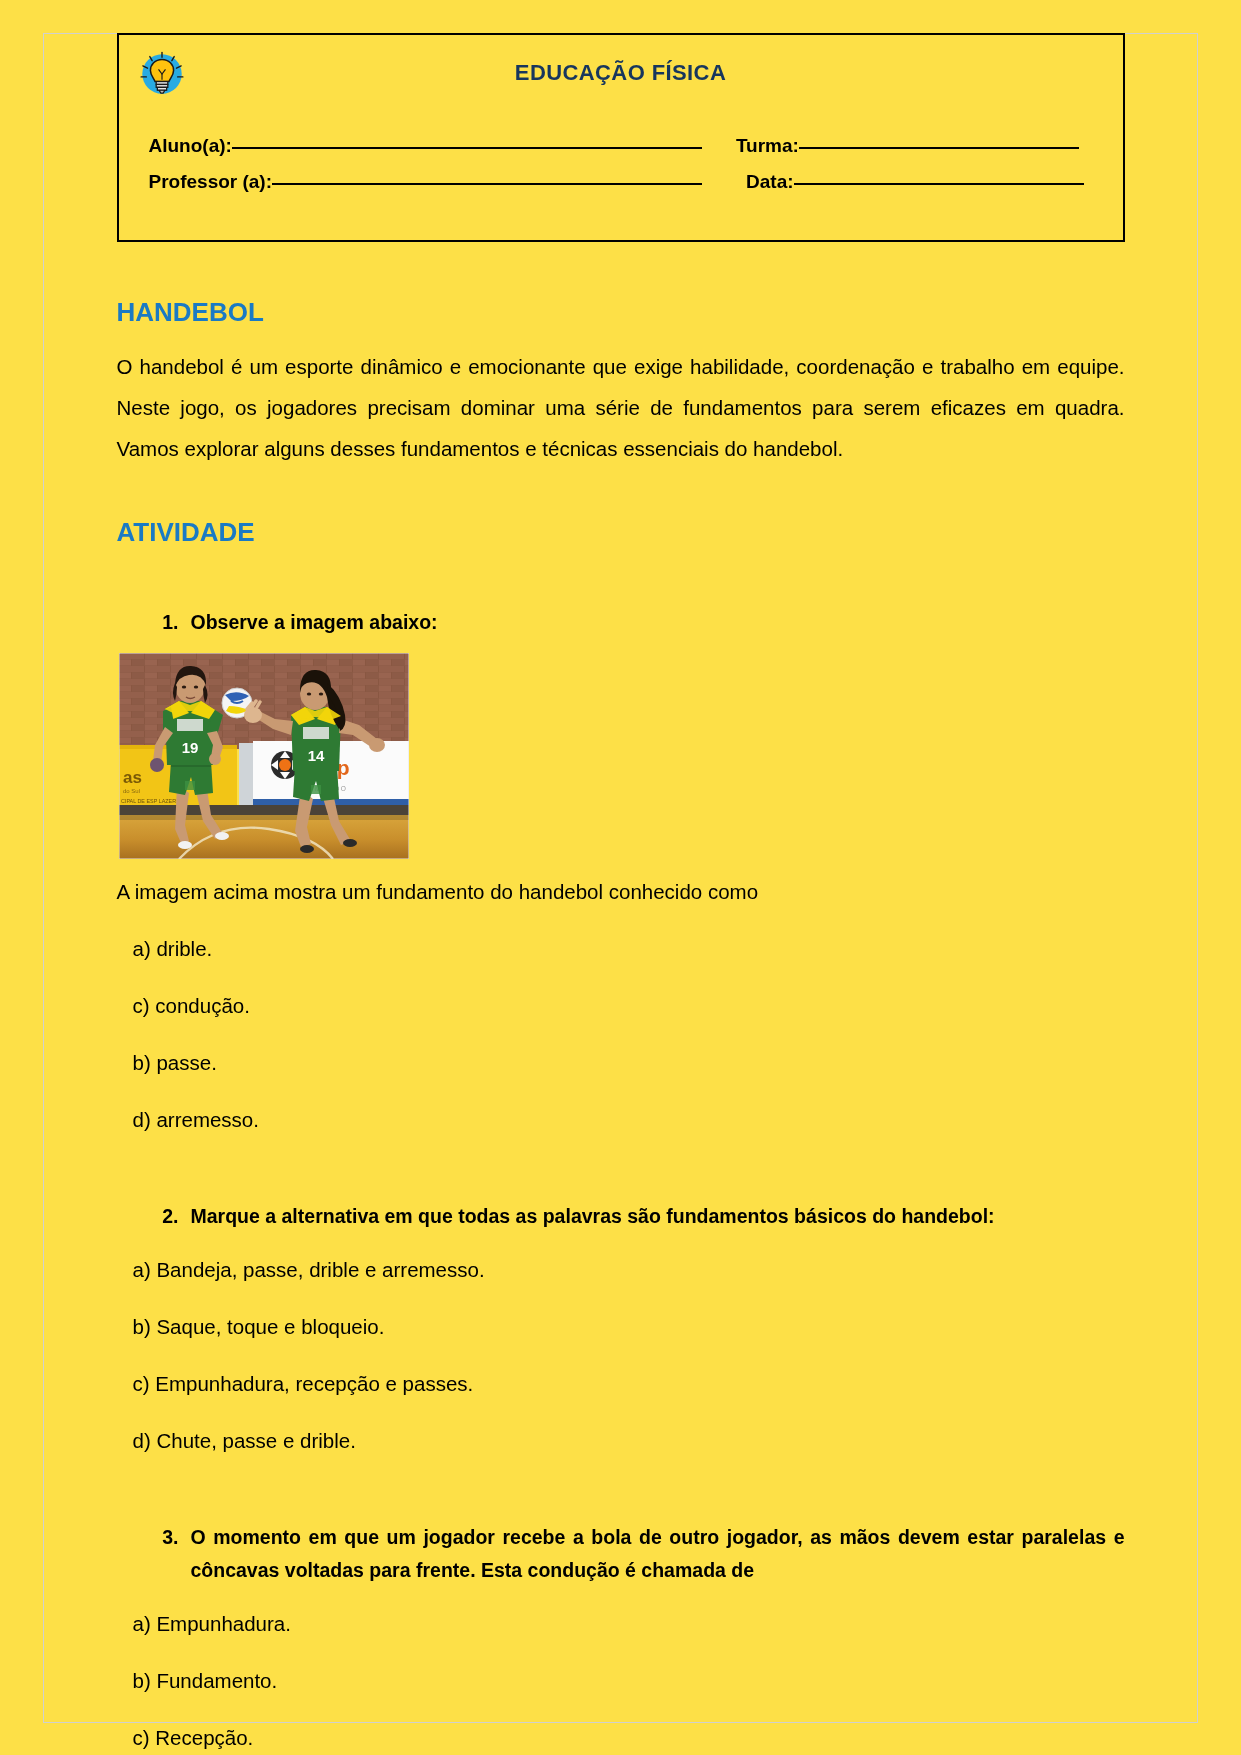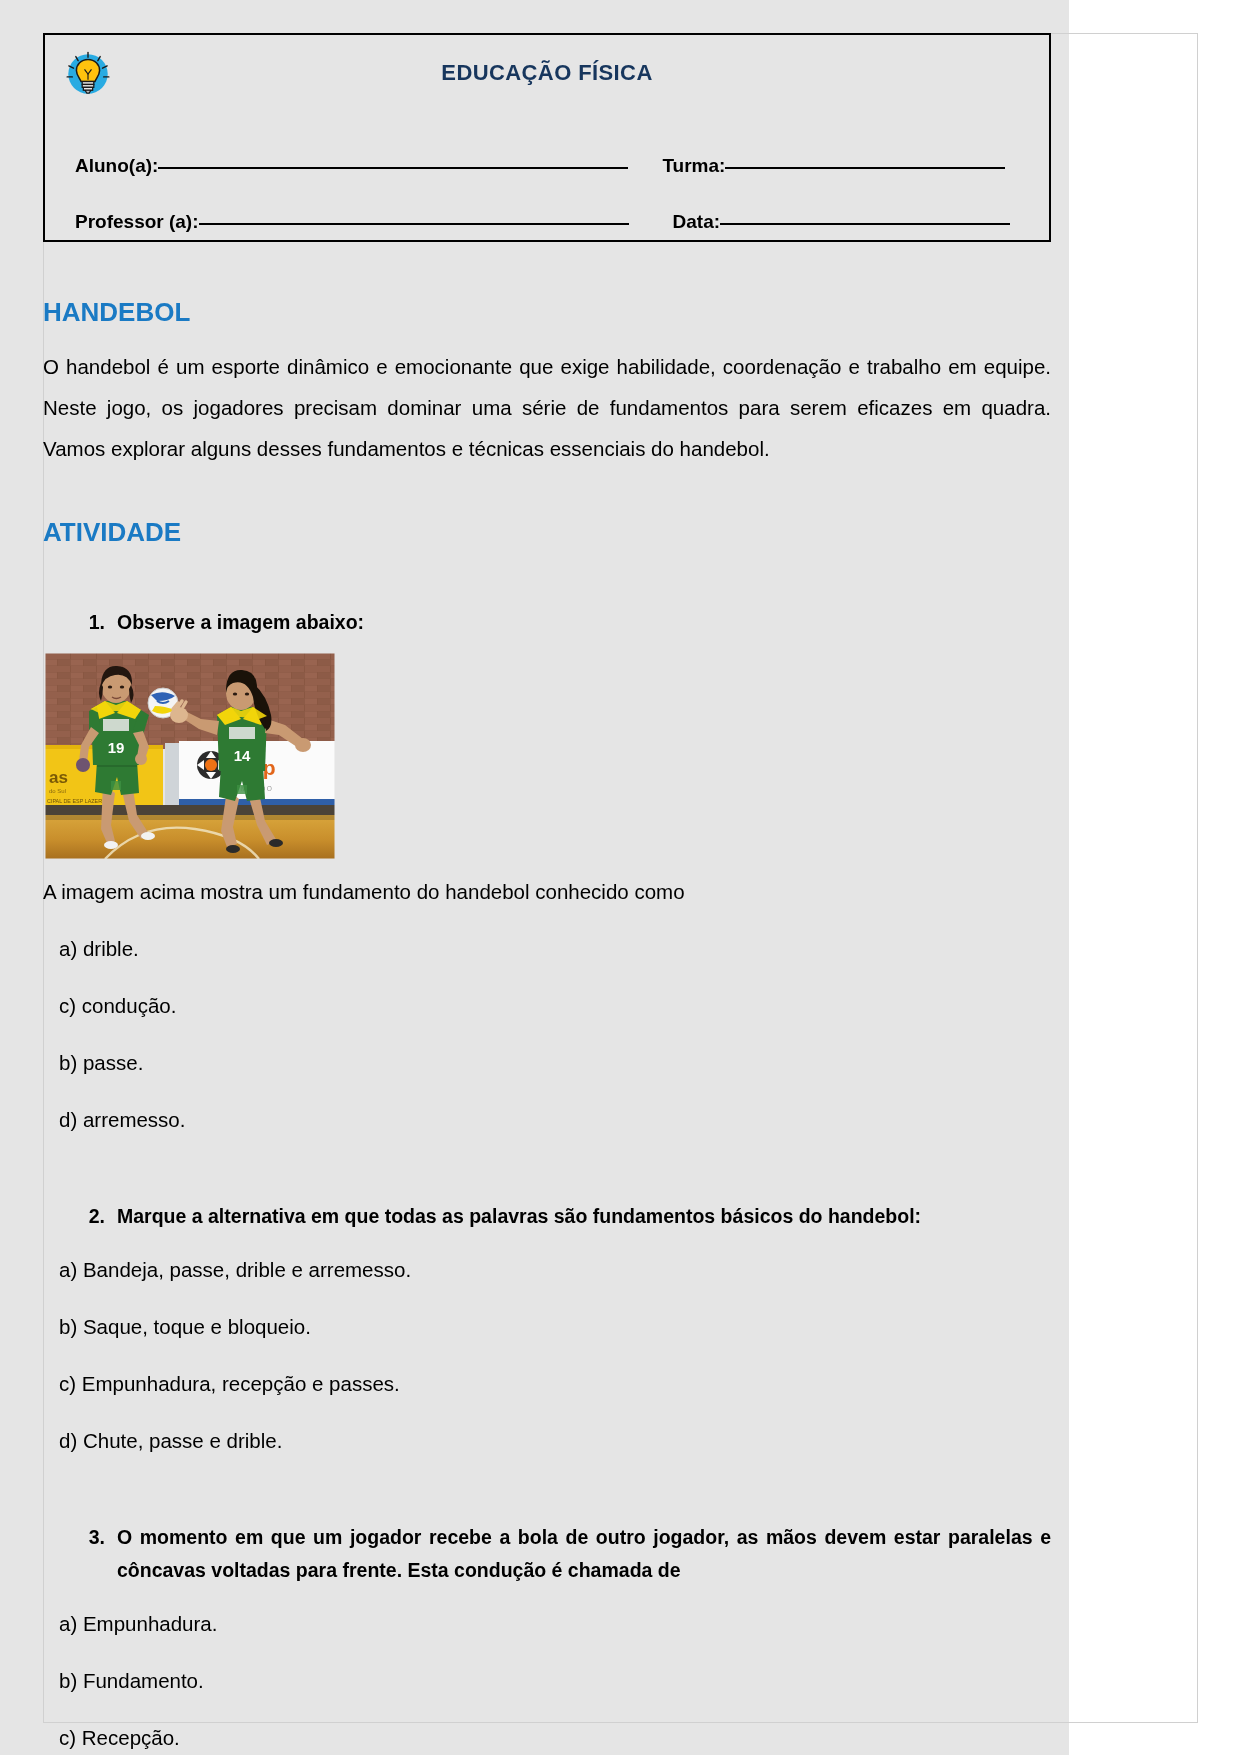--- a/index.html
+++ b/index.html
@@ -6,23 +6,23 @@
   html, body { margin: 0; padding: 0; }
   body {
     width: 1241px;
     height: 1755px;
     background: #ffffff;
     font-family: "Liberation Sans", sans-serif;
     color: #000000;
   }
   .page {
     position: relative;
-    width: 1069px;
+    width: 1241px;
     height: 1755px;
-    background: #e5e5e5;
+    background: #fde047;
     padding: 33px 43px 0 43px;
   }
   .page-border {
     position: absolute;
     left: 43px;
     top: 33px;
     width: 1155px;
     height: 1690px;
     border: 1px solid #d0d0d0;
     pointer-events: none;
@@ -71,21 +71,20 @@
   }
   .field {
     display: flex;
     align-items: baseline;
     white-space: nowrap;
   }
   .field-label {
     font-size: 19px;
     font-weight: bold;
     color: #000;
-    margin-top: 20px;
   }
   .field-rule {
     border-bottom: 2px solid #000;
     height: 1px;
     position: relative;
     top: -3px;
   }
   .rule-aluno     { width: 470px; }
   .rule-turma     { width: 280px; }
   .rule-professor { width: 430px; }

